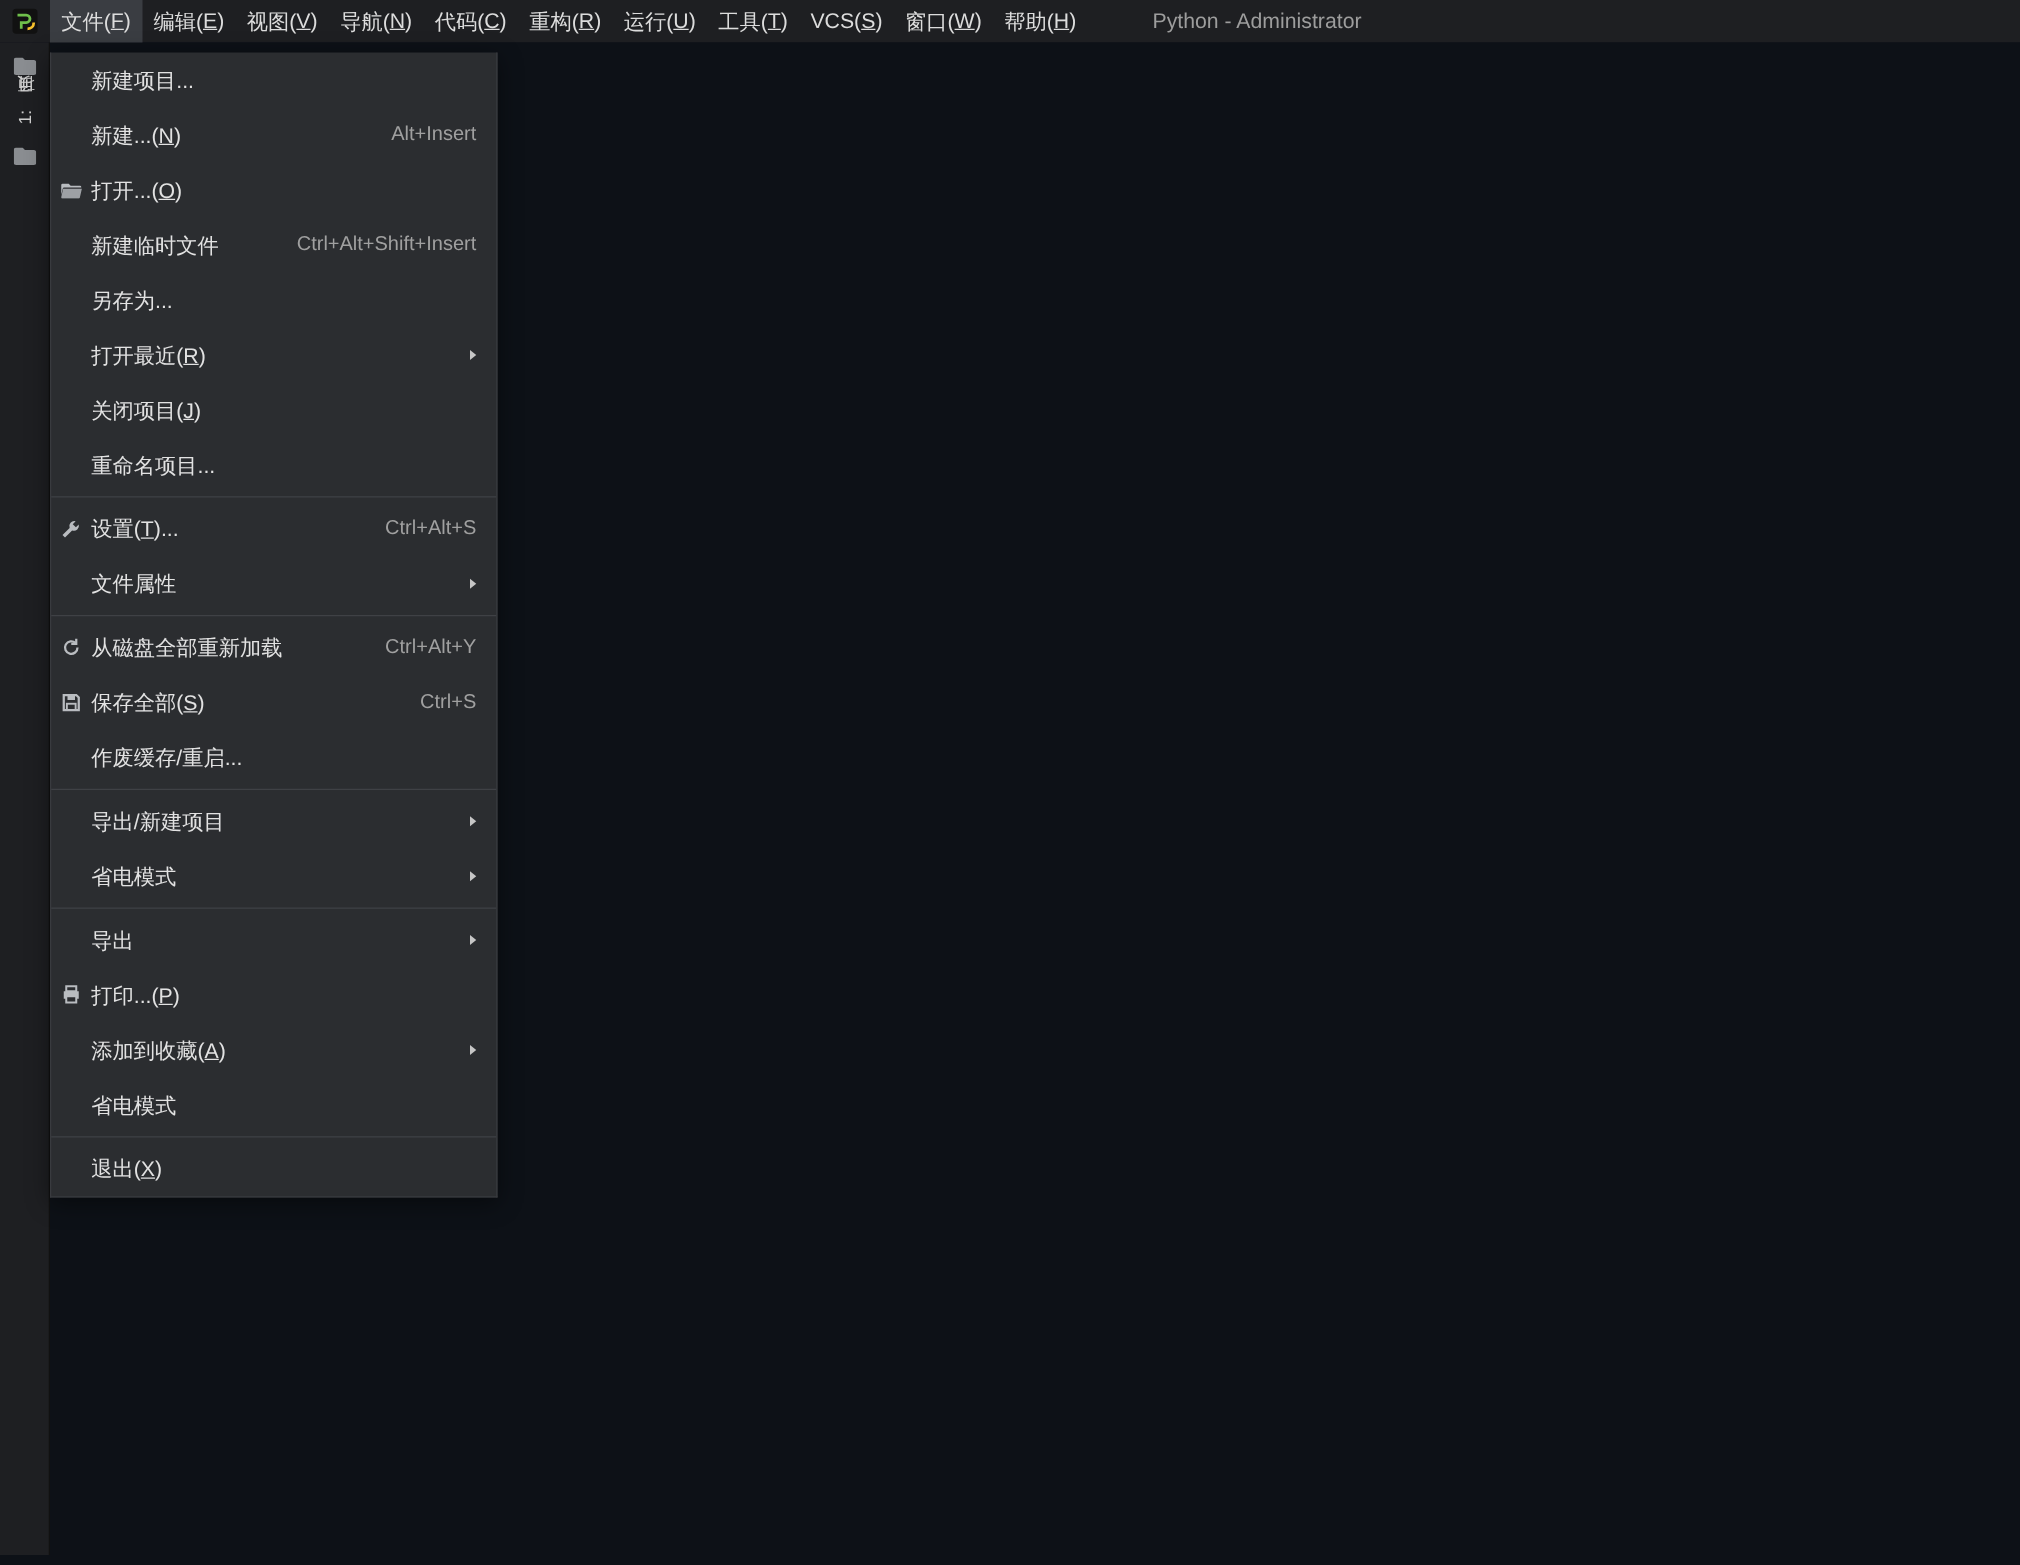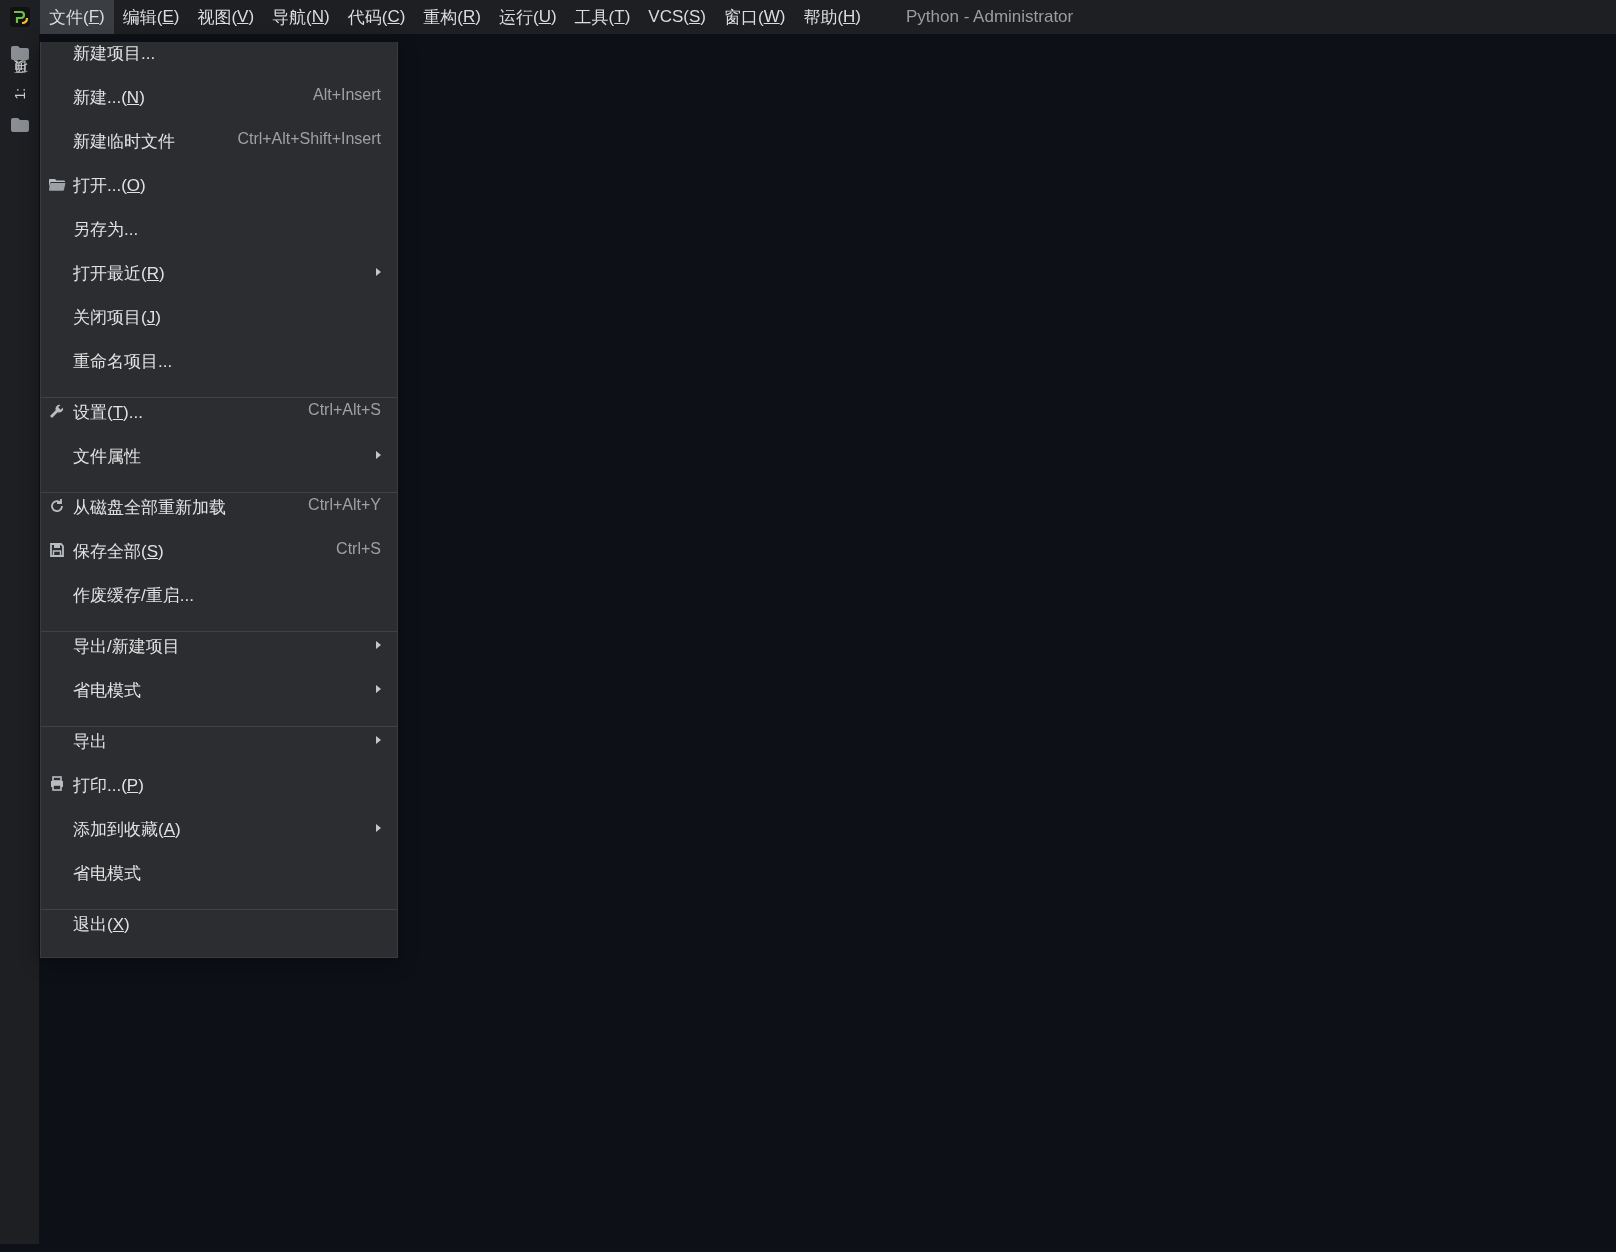--- a/index.html
+++ b/index.html
@@ -33,21 +33,21 @@
   color: #dcdcdc;
   cursor: pointer;
 }
 .menubar-item.active {
   background: #3a3d42;
 }
 .menubar-item .mnemonic, .menu-label .mnemonic {
   text-decoration: underline;
 }
 .window-title {
-  margin-left: 36px;
+  margin-left: 52px;
   color: #9d9d9d;
   font-size: 17px;
 }
 .body-area {
   display: flex;
   height: calc(100% - 42px);
 }
 .left-gutter {
   width: 40px;
   background: #1e1f22;
@@ -83,21 +83,21 @@
   background: #2b2d30;
   border: 1px solid #393b3f;
   border-top: none;
   box-shadow: 0 4px 18px rgba(0,0,0,.45);
   z-index: 10;
 }
 .menu-item {
   position: relative;
   height: 44px;
   display: flex;
-  align-items: flex-start;
+  align-items: center;
   padding-left: 32px;
   padding-right: 16px;
   cursor: pointer;
 }
 .menu-icon {
   position: absolute;
   left: 6px;
   width: 20px;
   height: 20px;
   display: flex;
@@ -177,31 +177,31 @@
 
 <div class="dropdown" id="file-dropdown">
     <div class="menu-item">
       <span class="menu-label">新建项目...</span>
     </div>
     <div class="menu-item">
       <span class="menu-label">新建...(<span class="mnemonic">N</span>)</span>
       <span class="menu-shortcut">Alt+Insert</span>
     </div>
     <div class="menu-item">
-      <span class="menu-label">新建临时文件</span>
-      <span class="menu-shortcut">Ctrl+Alt+Shift+Insert</span>
-    </div>
-    <div class="menu-item">
       <span class="menu-icon">
         <svg width="18" height="14" viewBox="0 0 18 14">
           <path d="M1 3a1 1 0 0 1 1-1h5l1.5 1.5H16a1 1 0 0 1 1 1V5H3.2a1 1 0 0 0-.97.76L1 11z" fill="#b9bcc0"></path>
           <path d="M2.5 6h15l-1.6 7a1 1 0 0 1-1 .8H2a1 1 0 0 1-1-1.2z" fill="#9ea1a5"></path>
         </svg>
       </span>
       <span class="menu-label">打开...(<span class="mnemonic">O</span>)</span>
+    </div>
+    <div class="menu-item">
+      <span class="menu-label">新建临时文件</span>
+      <span class="menu-shortcut">Ctrl+Alt+Shift+Insert</span>
     </div>
     <div class="menu-item">
       <span class="menu-label">另存为...</span>
     </div>
     <div class="menu-item">
       <span class="menu-label">打开最近(<span class="mnemonic">R</span>)</span>
       <span class="submenu-arrow"><svg width="8" height="10" viewBox="0 0 8 10">
           <path d="M1 1l5 4-5 4z" fill="#c6c6c6"></path>
         </svg></span>
     </div>

